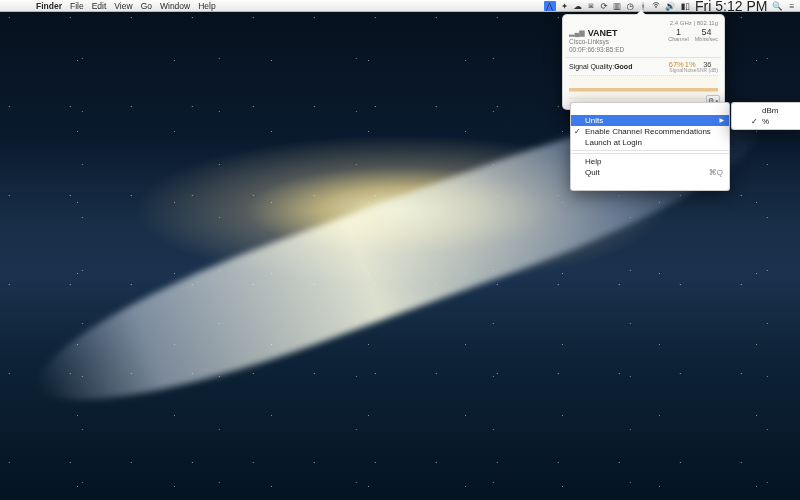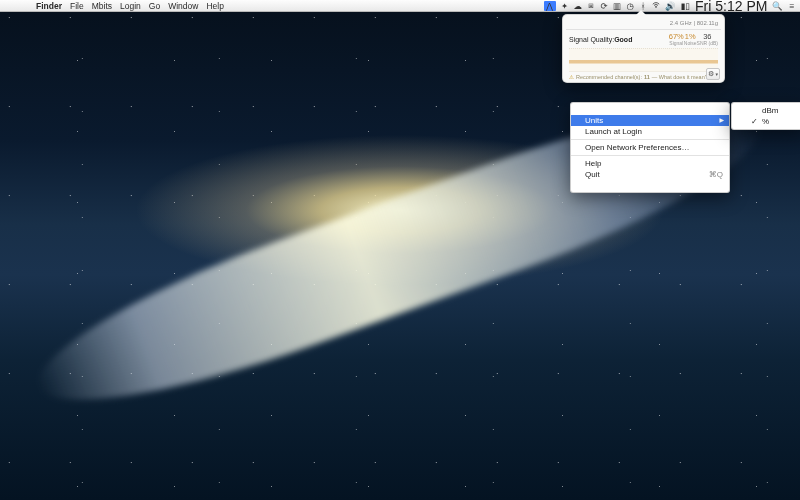--- a/index.html
+++ b/index.html
@@ -84,22 +84,22 @@
 
 <div class="desktop">
   <div class="galaxy"></div>
 </div>
 
 <div class="menubar">
   <div class="left">
     <span class="apple"></span>
     <span class="app">Finder</span>
     <span>File</span>
-    <span>Mbits</span>
-    <span>Login</span>
+    <span>Edit</span>
+    <span>View</span>
     <span>Go</span>
     <span>Window</span>
     <span>Help</span>
   </div>
   <div class="right">
     <span class="ico sigico">⋀</span>
     <span class="ico">✦</span>
     <span class="ico">☁</span>
     <span class="ico">⧈</span>
     <span class="ico">⟳</span>
@@ -115,20 +115,40 @@
     <span class="ico">🔊</span>
     <span class="ico">▮▯</span>
     <span class="time">Fri 5:12 PM</span>
     <span class="ico">🔍</span>
     <span class="ico">≡</span>
   </div>
 </div>
 
 <div class="popover">
   <div class="band">2.4 GHz  |  802.11g</div>
+  <div class="phead">
+    <div class="l">
+      <div style="display:flex;gap:3px;align-items:center">
+        <span style="font-size:7px;color:#888;">▂▄▆</span>
+        <span class="ssid">VANET</span>
+      </div>
+      <div class="sub">Cisco-Linksys</div>
+      <div class="sub">00:0F:66:93:B5:ED</div>
+    </div>
+    <div class="r">
+      <div class="vbox">
+        <span class="big">1</span>
+        <span class="lab">Channel</span>
+      </div>
+      <div class="vbox">
+        <span class="big">54</span>
+        <span class="lab">Mbits/sec</span>
+      </div>
+    </div>
+  </div>
   <hr class="d">
   <div class="sigrow">
     <span>Signal Quality:</span>
     <span class="good">Good</span>
     <span class="spacer"></span>
     <span class="m">
         <span class="n">67%</span>
         <span class="t">Signal</span>
       </span>
     <span class="m">
@@ -148,23 +168,23 @@
       <span> — What does it mean?</span>
   </div>
   <div class="gear">
     <span>⚙</span>
       <span style="font-size:5px;margin-left:1px;">▾</span>
   </div>
 </div>
 
 <div class="menu">
   <div class="it hi arrow">Units</div>
+  <div class="it check">Enable Channel Recommendations</div>
   <div class="it">Launch at Login</div>
   <div class="sep"></div>
-  <div class="it">Open Network Preferences…</div>
   <div class="sep"></div>
   <div class="it">Help</div>
   <div class="it"><span>Quit</span><span class="short">⌘Q</span></div>
 </div>
 
 <div class="submenu">
   <div class="it">dBm</div>
   <div class="it check">%</div>
 </div>
 

